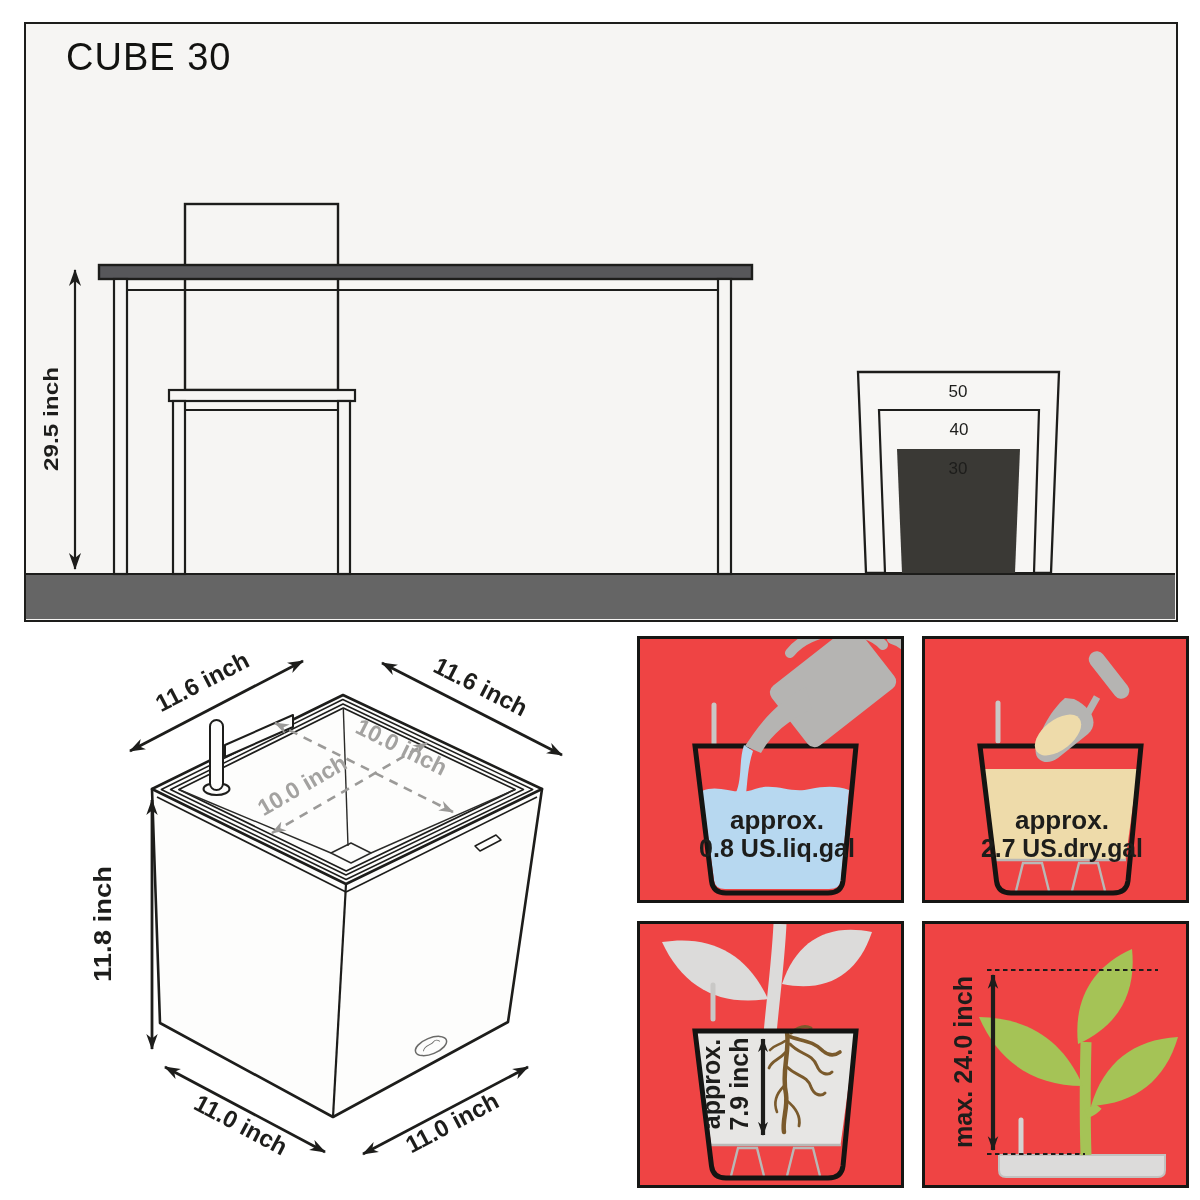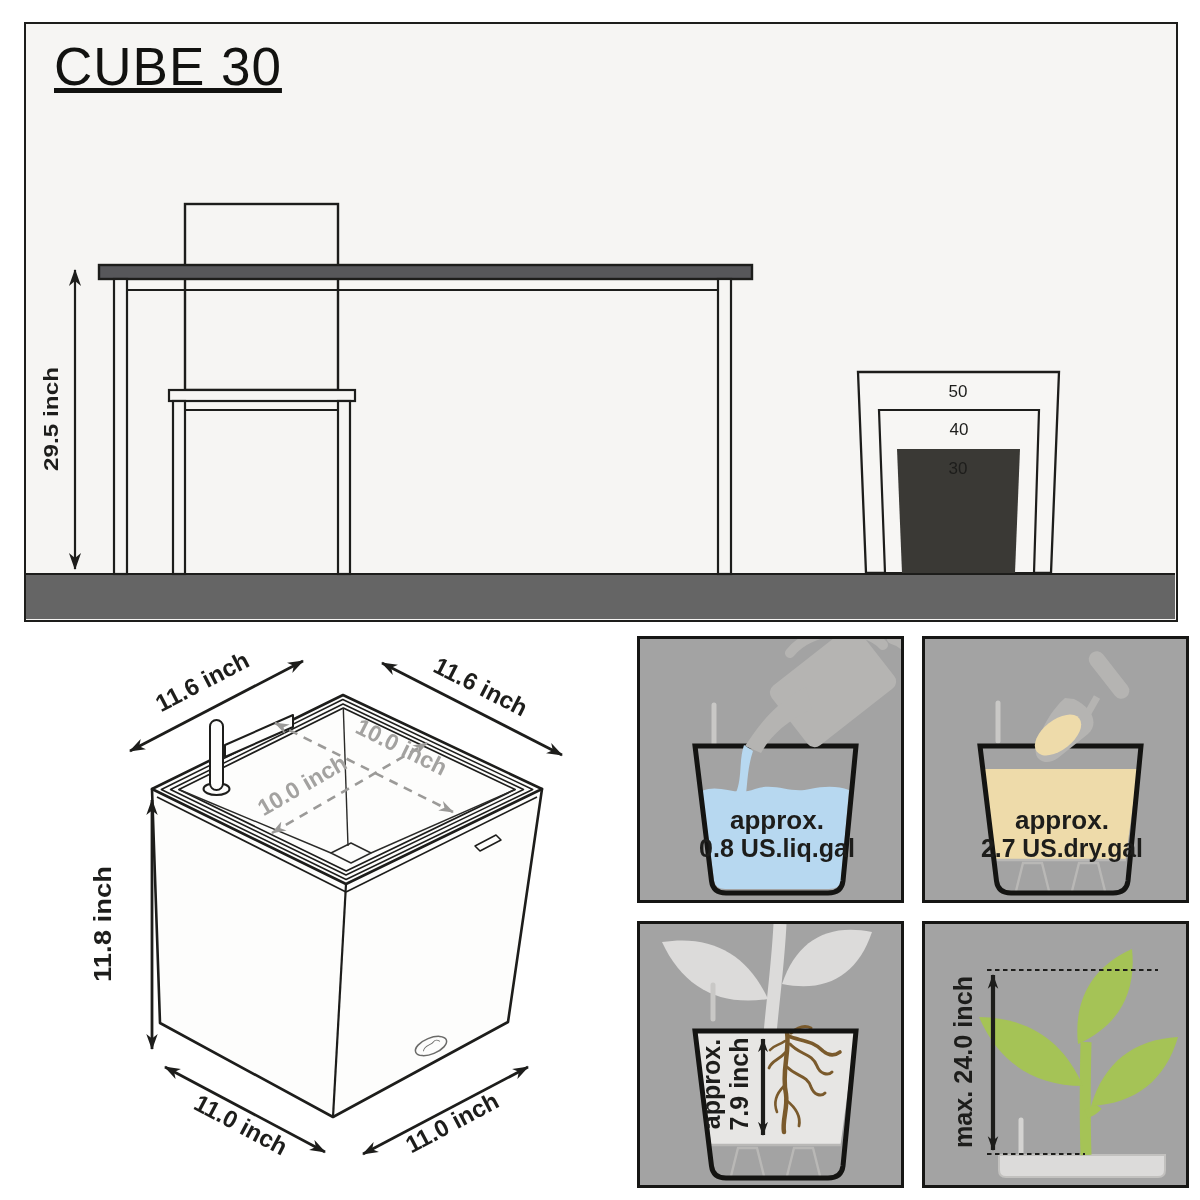--- a/index.html
+++ b/index.html
@@ -1,25 +1,25 @@
 <!DOCTYPE html>
 <html><head>
 <meta charset="utf-8">
 <style>
   html,body{margin:0;padding:0;background:#ffffff;}
   .canvas{position:relative;width:1200px;height:1200px;background:#ffffff;
           font-family:"Liberation Sans",sans-serif;overflow:hidden;}
   .panel{position:absolute;left:24px;top:22px;width:1154px;height:600px;
          box-sizing:border-box;background:#f6f5f3;border:2.5px solid #1d1d1b;}
-  .panel-title{position:absolute;left:28px;top:12px;font-size:53px;font-weight:500;
-               letter-spacing:1px;color:#121210;text-decoration:underline;}
+  .panel-title{position:absolute;left:40px;top:12px;font-size:38px;font-weight:500;
+               letter-spacing:1px;color:#121210;}
   .panel svg{position:absolute;left:0;top:0;}
   .iso{position:absolute;left:60px;top:640px;width:560px;height:560px;}
   .ibox{position:absolute;width:267px;height:267px;box-sizing:border-box;
-        border:3px solid #161614;background:#a3a3a3;overflow:hidden;}
+        border:3px solid #161614;background:#ef4444;overflow:hidden;}
   .ibox svg{position:absolute;left:0;top:0;}
   #box-water{left:637px;top:636px;}
   #box-soil{left:922px;top:636px;}
   #box-roots{left:637px;top:921px;}
   #box-plant{left:922px;top:921px;}
   text{fill:#1d1d1b;}
   .lbl{font-weight:bold;font-size:24px;}
   .lbl-gray{font-weight:bold;font-size:23px;fill:#a3a2a0;}
   .boxlbl{font-weight:bold;font-size:26px;}
 </style>

